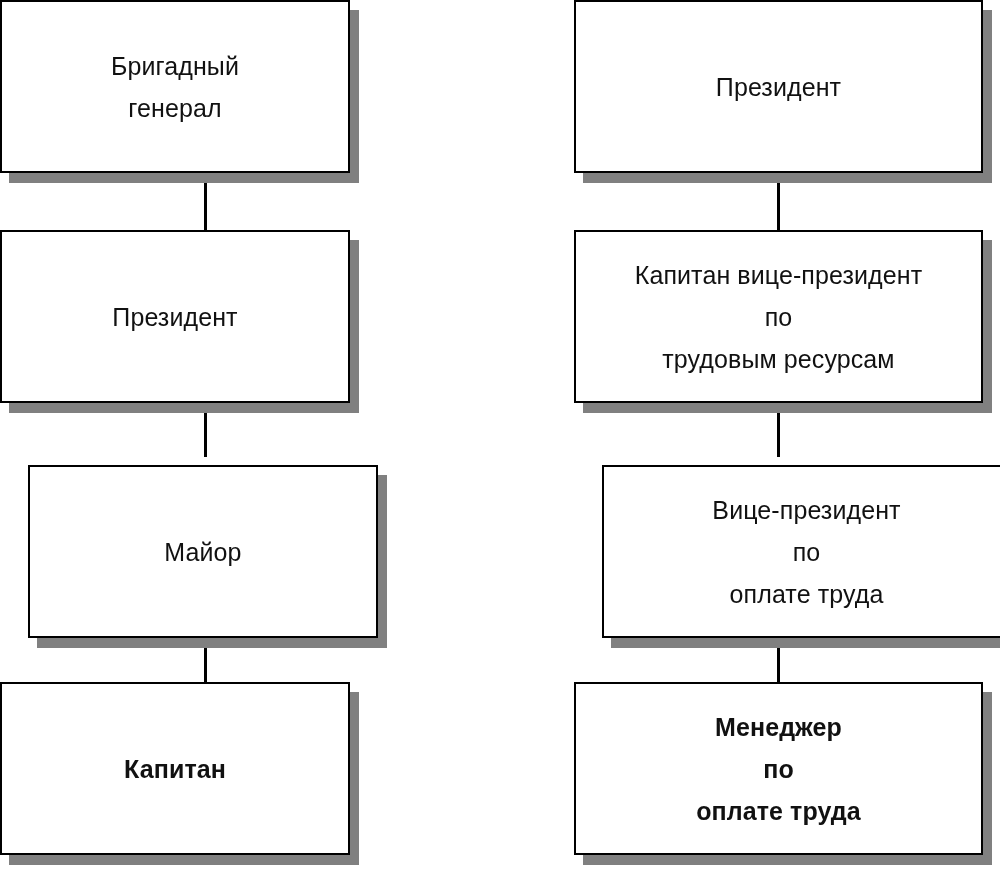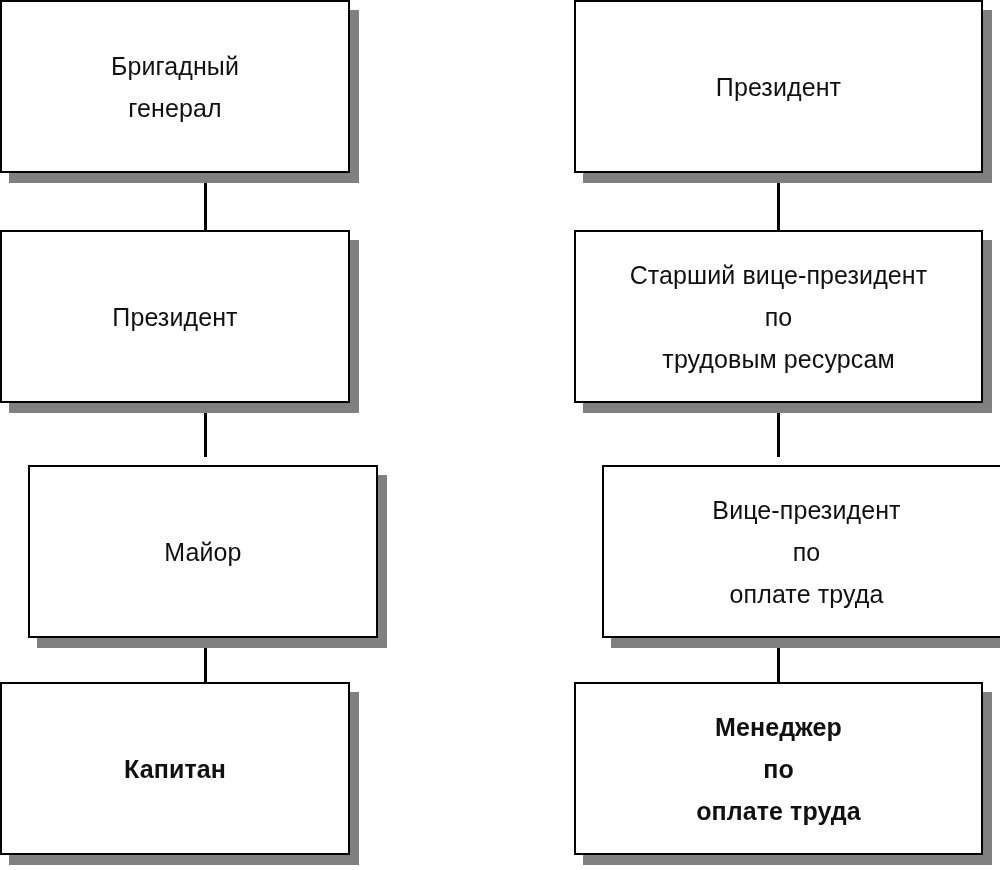--- a/index.html
+++ b/index.html
@@ -89,21 +89,21 @@
     <span class="node-label">Майор</span>
   </div>
   <div class="node col-left row-4">
     <span class="node-label">Капитан</span>
   </div>
 
   <div class="node col-right row-1">
     <span class="node-label">Президент</span>
   </div>
   <div class="node col-right row-2">
-    <span class="node-label">Старший вице-президент
+    <span class="node-label">Капитан вице-президент
 по
 трудовым ресурсам</span>
   </div>
   <div class="node col-right row-3">
     <span class="node-label">Вице-президент
 по
 оплате труда</span>
   </div>
   <div class="node col-right row-4">
     <span class="node-label">Менеджер

